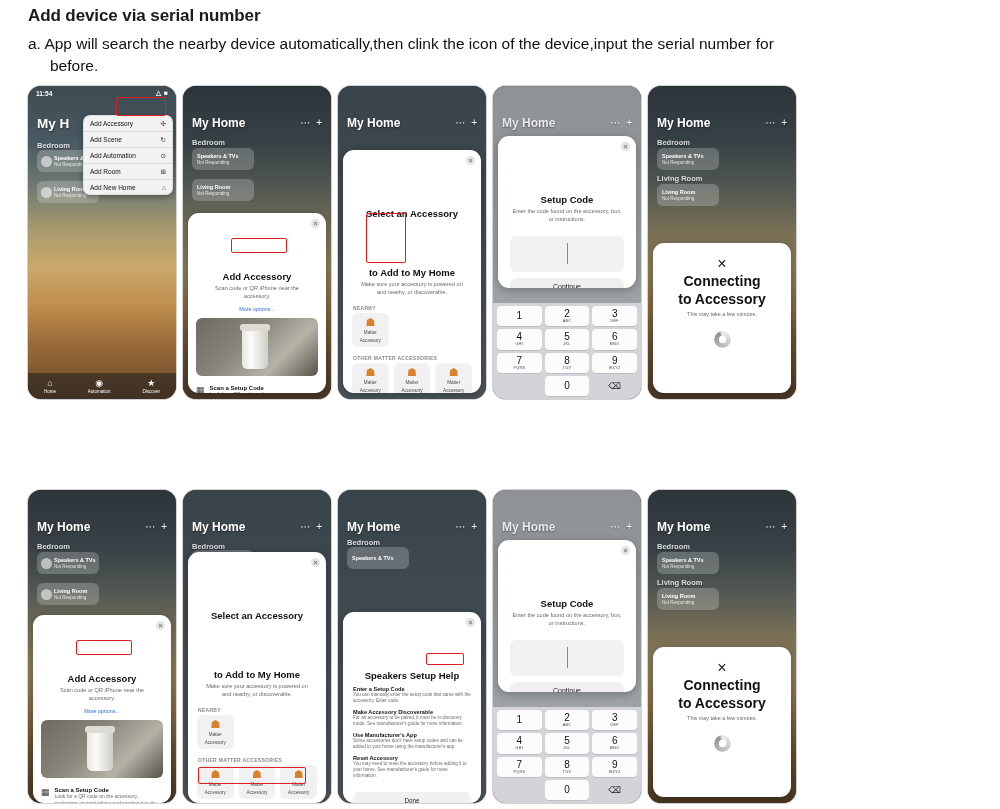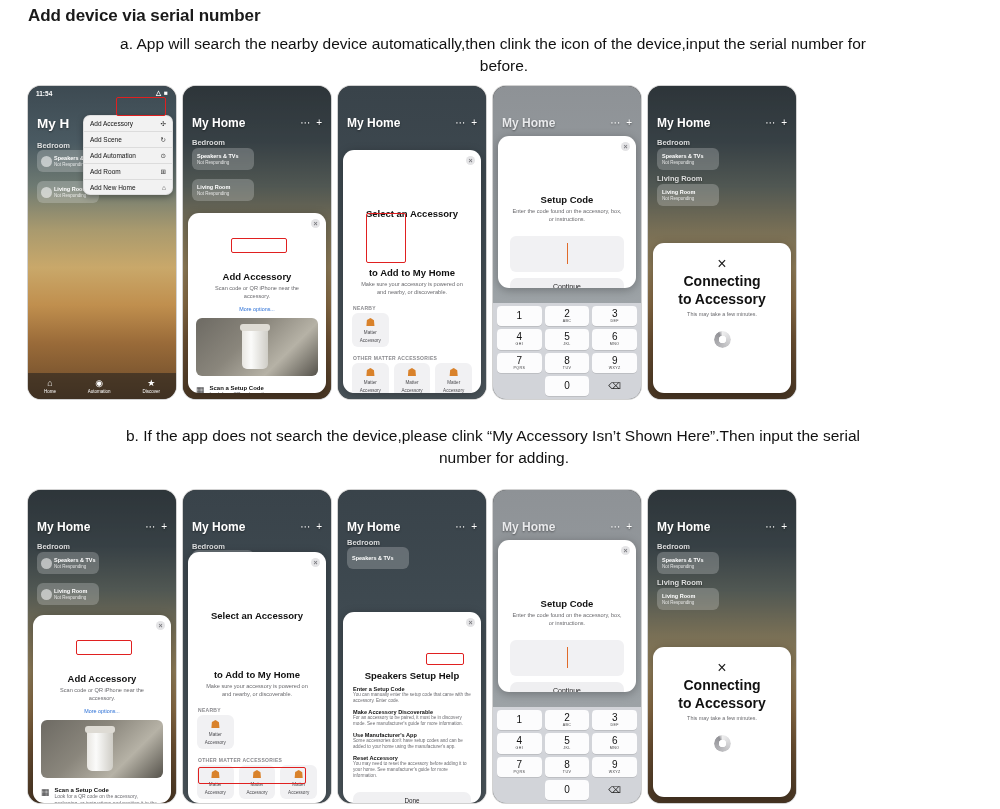--- a/index.html
+++ b/index.html
@@ -27,21 +27,20 @@
     top: 6px;
     font-size: 17px;
     font-weight: bold;
     letter-spacing: -0.1px;
   }
   .para {
     position: absolute;
     font-size: 15.5px;
     line-height: 1.45;
     color: #111;
-    text-align: center;
   }
   .para .indent { display: block; padding-left: 22px; }
   #para-a { left: 28px; top: 33px; width: 930px; }
   #para-b { left: 28px; top: 425px; width: 930px; }
 
   
   .row { position: absolute; }
   #row-a { left: 28px; top: 86px; }
   #row-b { left: 28px; top: 490px; }
 
@@ -282,24 +281,20 @@
 
 <div class="page">
 
   <div class="doc-title">Add device via serial number</div>
 
   <div class="para" id="para-a">
     <span>a. App will search the nearby device automatically,then clink the icon of the device,input the serial number for</span>
     <span class="indent">before.</span>
   </div>
 
-  <div class="para" id="para-b">
-    <span>b. If the app does not search the device,please clink “My  Accessory Isn’t Shown Here”.Then input the serial</span>
-    <span class="indent">number for adding.</span>
-  </div>
 
   <div class="row" id="row-a">
 
     <div class="phone p1">
       <div class="home-bg"></div>
       <div class="status-bar">
         <span>11:54</span>
         <span class="status-right">
           <span class="glyph">△</span>
           <span class="glyph">■</span>

